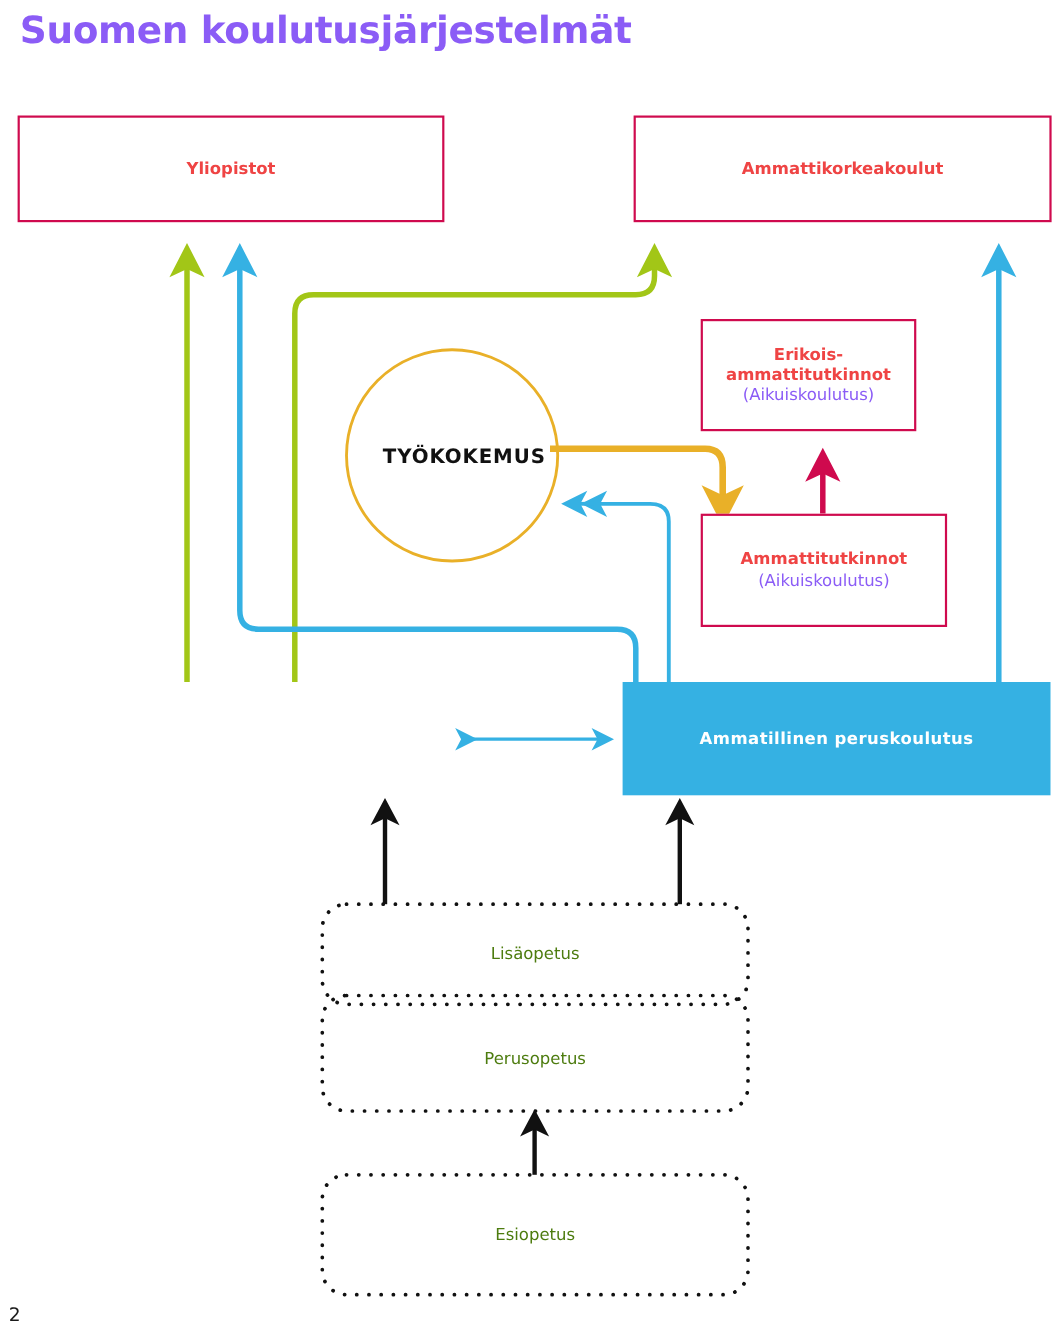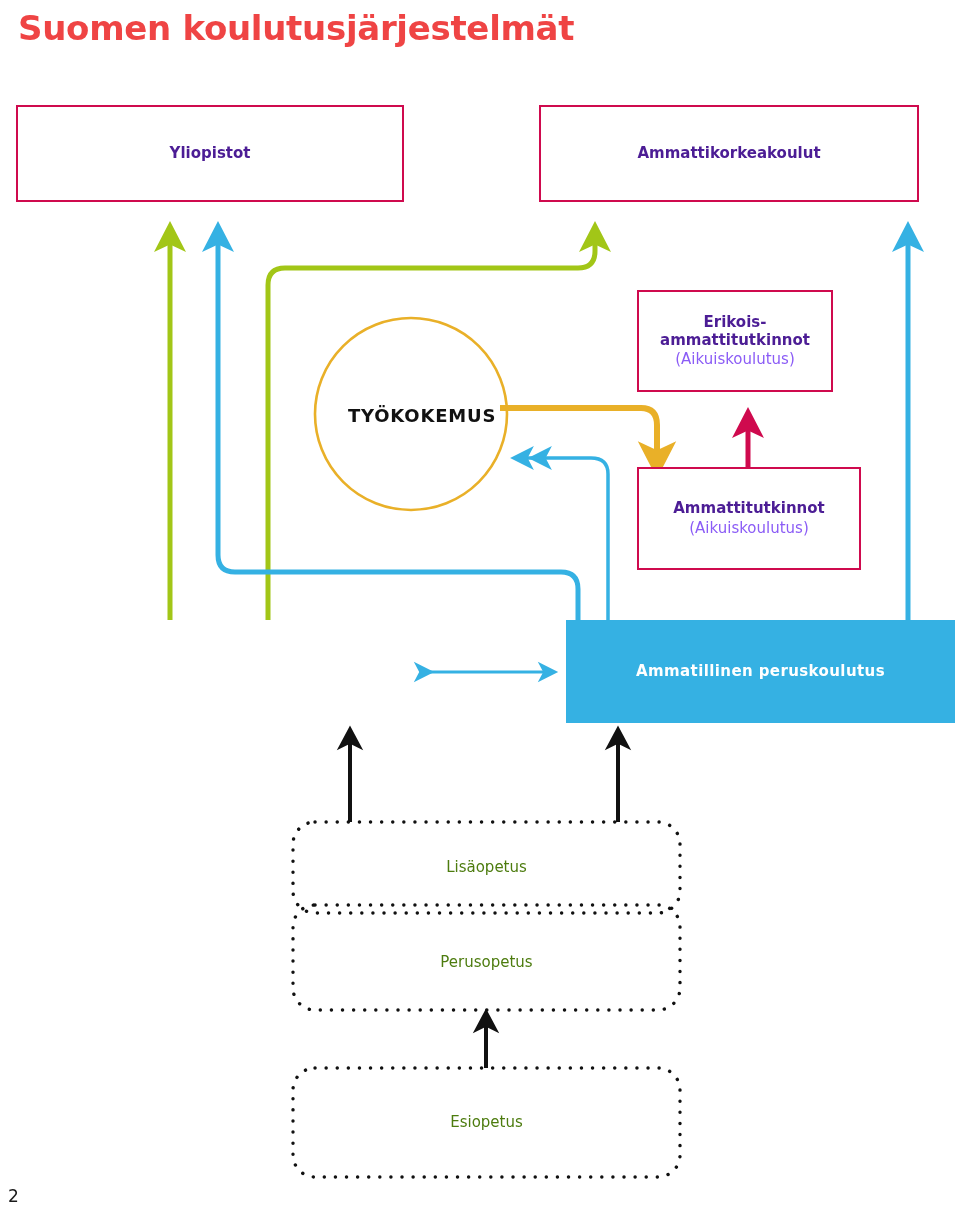--- a/index.html
+++ b/index.html
@@ -23,21 +23,21 @@
     top: 0;
     width: 960px;
     height: 1217px;
   }
   .page-title {
     position: absolute;
     left: 18px;
     top: 8px;
     font-size: 34px;
     font-weight: bold;
-    color: #ef4444;
+    color: #8b5cf6;
     letter-spacing: -0.3px;
     white-space: nowrap;
   }
   .page-number {
     position: absolute;
     left: 8px;
     top: 1186px;
     font-size: 17px;
     color: #1a1a1a;
     font-weight: normal;
@@ -51,21 +51,21 @@
     justify-content: center;
     text-align: center;
   }
   .node-outline {
     border: 2px solid #cf0a4e;
     background: #ffffff;
   }
   .node-title {
     font-size: 15px;
     font-weight: bold;
-    color: #4c1d95;
+    color: #ef4444;
     line-height: 1.18;
   }
   .node-sub {
     font-size: 15px;
     font-weight: normal;
     color: #8b5cf6;
     line-height: 1.2;
     margin-top: 1px;
   }
   .node-filled .node-title {
@@ -148,21 +148,21 @@
 
     <rect x="293" y="822" width="387" height="91" rx="22" ry="22" fill="none" stroke="#111111" stroke-width="3.4" stroke-linecap="round" stroke-dasharray="0.1 11"></rect>
     <rect x="293" y="905" width="387" height="105" rx="22" ry="22" fill="none" stroke="#111111" stroke-width="3.4" stroke-linecap="round" stroke-dasharray="0.1 11"></rect>
     <rect x="293" y="1068" width="387" height="109" rx="22" ry="22" fill="none" stroke="#111111" stroke-width="3.4" stroke-linecap="round" stroke-dasharray="0.1 11"></rect>
   </svg>
 
   <div class="node node-outline" style="left:16px; top:105px; width:388px; height:97px;">
     <div class="node-title">Yliopistot</div>
   </div>
 
-  <div class="node node-outline" style="left:539px; top:105px; width:380px; height:97px;">
+  <div class="node node-outline" style="left:576px; top:105px; width:380px; height:97px;">
     <div class="node-title">Ammattikorkeakoulut</div>
   </div>
 
   <div class="node node-outline" style="left:637px; top:290px; width:196px; height:102px;">
     <div class="node-title">Erikois-</div>
     <div class="node-title">ammattitutkinnot</div>
     <div class="node-sub">(Aikuiskoulutus)</div>
   </div>
 
   <div class="node node-outline" style="left:637px; top:467px; width:224px; height:103px;">

